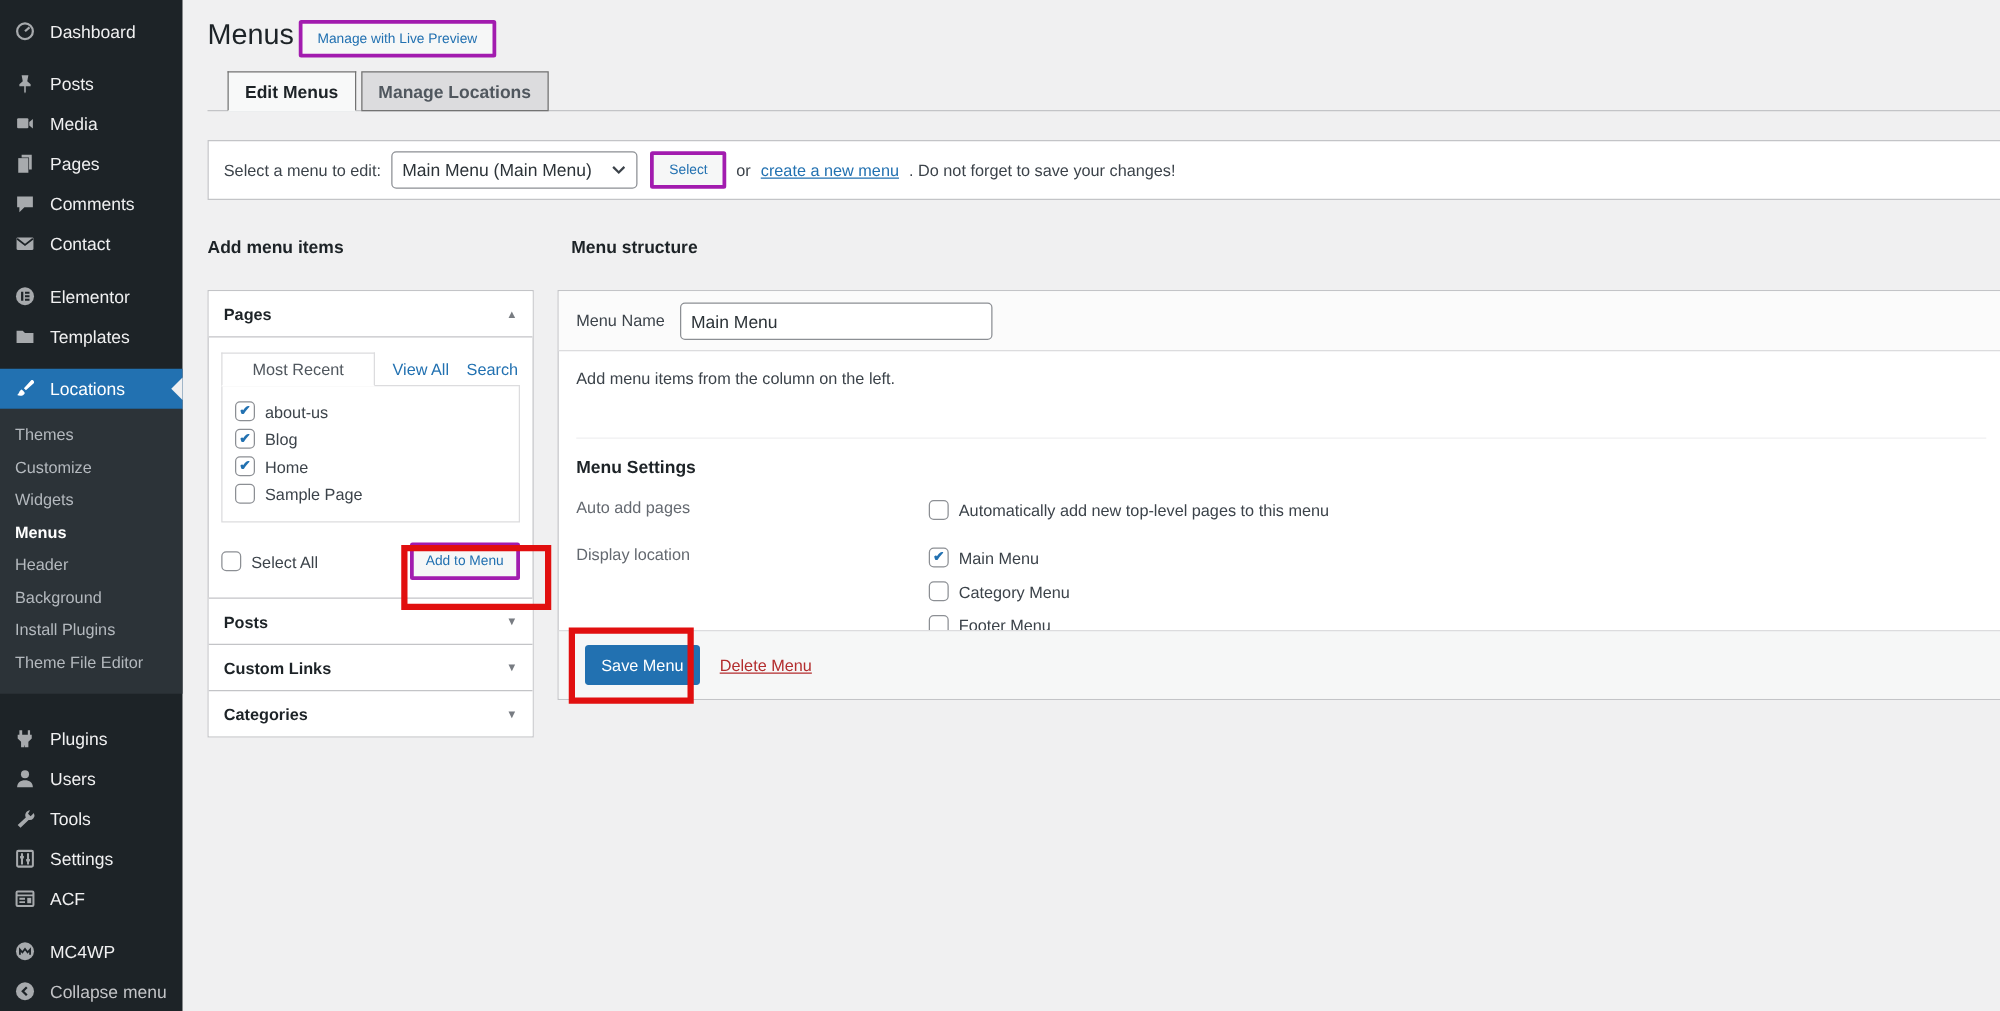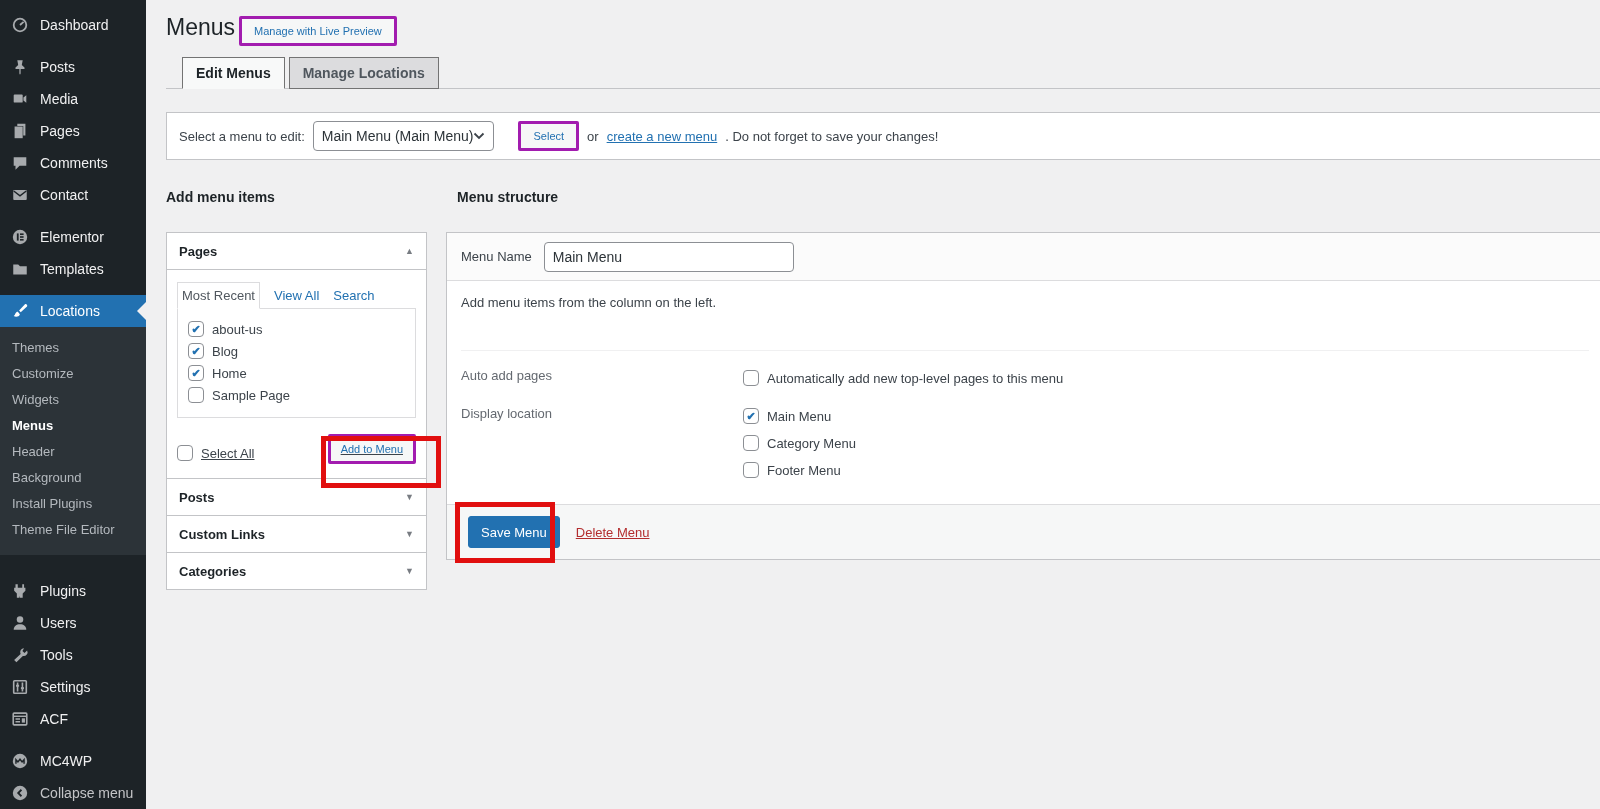--- a/index.html
+++ b/index.html
@@ -29,47 +29,47 @@
   .tabs { position:absolute; left:182px; top:57px; display:flex; z-index:2; }
   .tab { border:1px solid #737373; background:#dcdcde; color:#50575e; font-size:14px; font-weight:bold; padding:7px 13px; margin-right:4px; cursor:pointer; }
   .tab.active { background:#f8f9f9; color:#1d2327; border-bottom-color:#f8f9f9; }
   .tabs-underline { position:absolute; left:166px; right:0; top:88px; height:1px; background:#c3c4c7; z-index:1; }
 
   
   .select-bar { position:absolute; left:166px; right:-2px; top:112px; height:48px; background:#fff; border:1px solid #c3c4c7;
       display:flex; align-items:center; padding:0 12px; gap:8px; }
   .select-bar .lbl { color:#3c434a; }
   .dropdown { height:30px; min-width:170px; border:1px solid #8c8f94; border-radius:4px; background:#fff; color:#2c3338;
-      font-size:14px; display:flex; align-items:center; padding:0 8px; gap:0; cursor:pointer;text-align:center; }
+      font-size:14px; display:flex; align-items:center; padding:0 8px; gap:16px; cursor:pointer;text-align:center; }
   .dropdown .chev { margin-left:auto; display:flex; }
-  .btn-select { height:30px; padding:1px 12px; margin-left:16px; }
+  .btn-select { height:30px; padding:1px 12px; margin-left:2px; }
   a.blue-link { color:#2271b1; text-decoration:underline; cursor:pointer; }
 
   
   .col-heading { position:absolute; font-size:14px; font-weight:bold; color:#1d2327; }
   .h-add { left:166px; top:189px; }
   .h-structure { left:457px; top:189px; }
 
   .panel-left { position:absolute; left:166px; top:232px; width:261px; background:#fff; border:1px solid #c3c4c7; }
   .acc-header { height:37px; display:flex; align-items:center; justify-content:space-between; padding:0 12px;
       font-size:13px; font-weight:bold; color:#1d2327; cursor:pointer; background:#fff; }
   .acc-header .arr { color:#787c82; font-size:9px; }
   .acc-header.open { border-bottom:1px solid #c3c4c7; }
   .acc-row { border-top:1px solid #c3c4c7; }
 
   .pages-body { padding:12px 10px 12px 10px; }
   .mini-tabs { display:flex; align-items:center; position:relative; z-index:1; margin-bottom:-1px; }
-  .mini-tab-active { border:1px solid #dcdcde; border-bottom:1px solid #fff; background:#fff; padding:5px 4px; color:#50575e; font-size:13px; cursor:pointer; }
+  .mini-tab-active { border:1px solid #dcdcde; border-bottom:1px solid #fff; background:#fff; padding:5px 24px; color:#50575e; font-size:13px; cursor:pointer; }
   .mini-tab-link { color:#2271b1; margin-left:14px; font-size:13px; text-decoration:none; cursor:pointer; }
   .page-list { border:1px solid #dcdcde; padding:9px 0 9px 10px; height:110px; background:#fff; }
   .check-row { display:flex; align-items:center; gap:8px; height:22px; color:#3c434a; }
   .cb { width:16px; height:16px; flex:0 0 16px; border:1px solid #8c8f94; border-radius:4px; background:#fff;
       display:inline-flex; align-items:center; justify-content:center; cursor:pointer; }
   .cb.checked::after { content:"\2714"; color:#2271b1; font-size:11px; font-weight:bold; line-height:1; }
-  .actions-row { margin-top:16px; display:flex; align-items:flex-end; justify-content:space-between; padding-bottom:2px;text-decoration:underline; }
+  .actions-row { margin-top:16px; display:flex; align-items:center; justify-content:space-between; padding-bottom:2px; }
   .btn-addmenu { height:30px; padding:0 10px; position:relative; z-index:3; }
 
   
   .panel-right { position:absolute; left:446px; right:-4px; top:232px; height:328px; background:#fff; border:1px solid #c3c4c7; }
   .name-row { height:48px; background:#fbfbfb; border-bottom:1px solid #dcdcde; display:flex; align-items:center; padding:0 14px; gap:12px; }
   .name-row .lbl { color:#3c434a; font-size:13px; }
   .name-input { width:250px; height:30px; border:1px solid #8c8f94; border-radius:4px; padding:0 8px; font-size:14px; color:#2c3338; font-family:inherit; background:#fff; }
   .struct-body { padding:14px; }
   .hint { color:#3c434a; }
   .settings-divider { border:0; border-top:1px solid #f0f0f1; margin:40px 0 0 0; }
@@ -365,20 +365,21 @@
 
 <div class="panel-right">
   <div class="name-row">
     <span class="lbl">Menu Name</span>
     <input class="name-input" type="text" value="Main Menu" style="">
   </div>
 
   <div class="struct-body">
     <div class="hint">Add menu items from the column on the left.</div>
     <hr class="settings-divider">
+    <div class="settings-h">Menu Settings</div>
 
     <div class="set-row">
       <span class="set-lbl">Auto add pages</span>
       <span class="check-row">
         <span class="cb"></span>
         <span>Automatically add new top-level pages to this menu</span>
       </span>
     </div>
 
     <div class="set-row">

